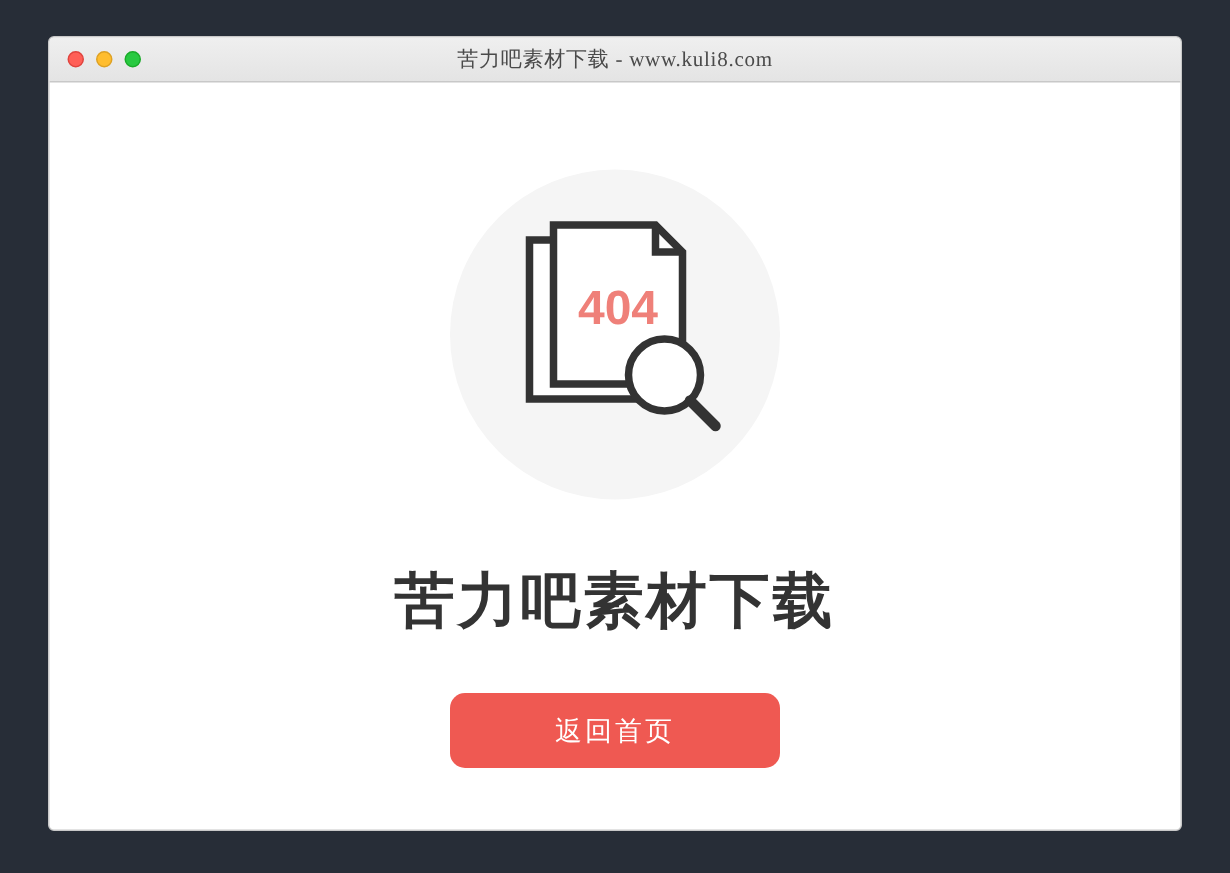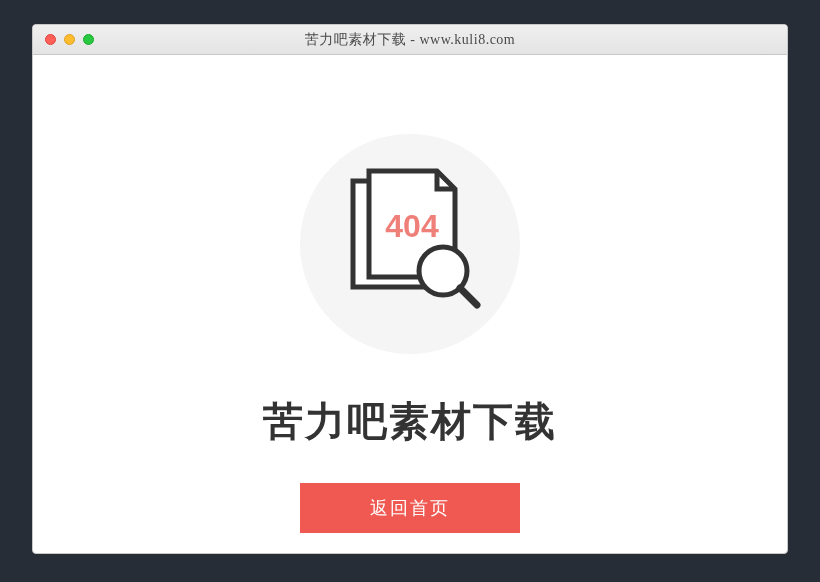--- a/index.html
+++ b/index.html
@@ -52,21 +52,20 @@
       color: #4a4a4a;
       font-family: "SimSun", "KaiTi", serif;
       letter-spacing: 0.5px;
     }
     .content {
       flex: 1;
       display: flex;
       flex-direction: column;
       align-items: center;
       padding-top: 58px;
-      justify-content: center;
     }
     .circle-bg {
       width: 220px;
       height: 220px;
       border-radius: 50%;
       background: #f5f5f5;
       display: flex;
       align-items: center;
       justify-content: center;
     }
@@ -78,21 +77,21 @@
       letter-spacing: 2px;
     }
     .home-button {
       margin-top: 34px;
       width: 220px;
       height: 50px;
       background: #ef5952;
       color: #fff;
       font-size: 18px;
       border: none;
-      border-radius: 0;
+      border-radius: 10px;
       cursor: pointer;
       display: flex;
       align-items: center;
       justify-content: center;
       letter-spacing: 2px;
     }
   </style>
 </head>
 <body>
 

